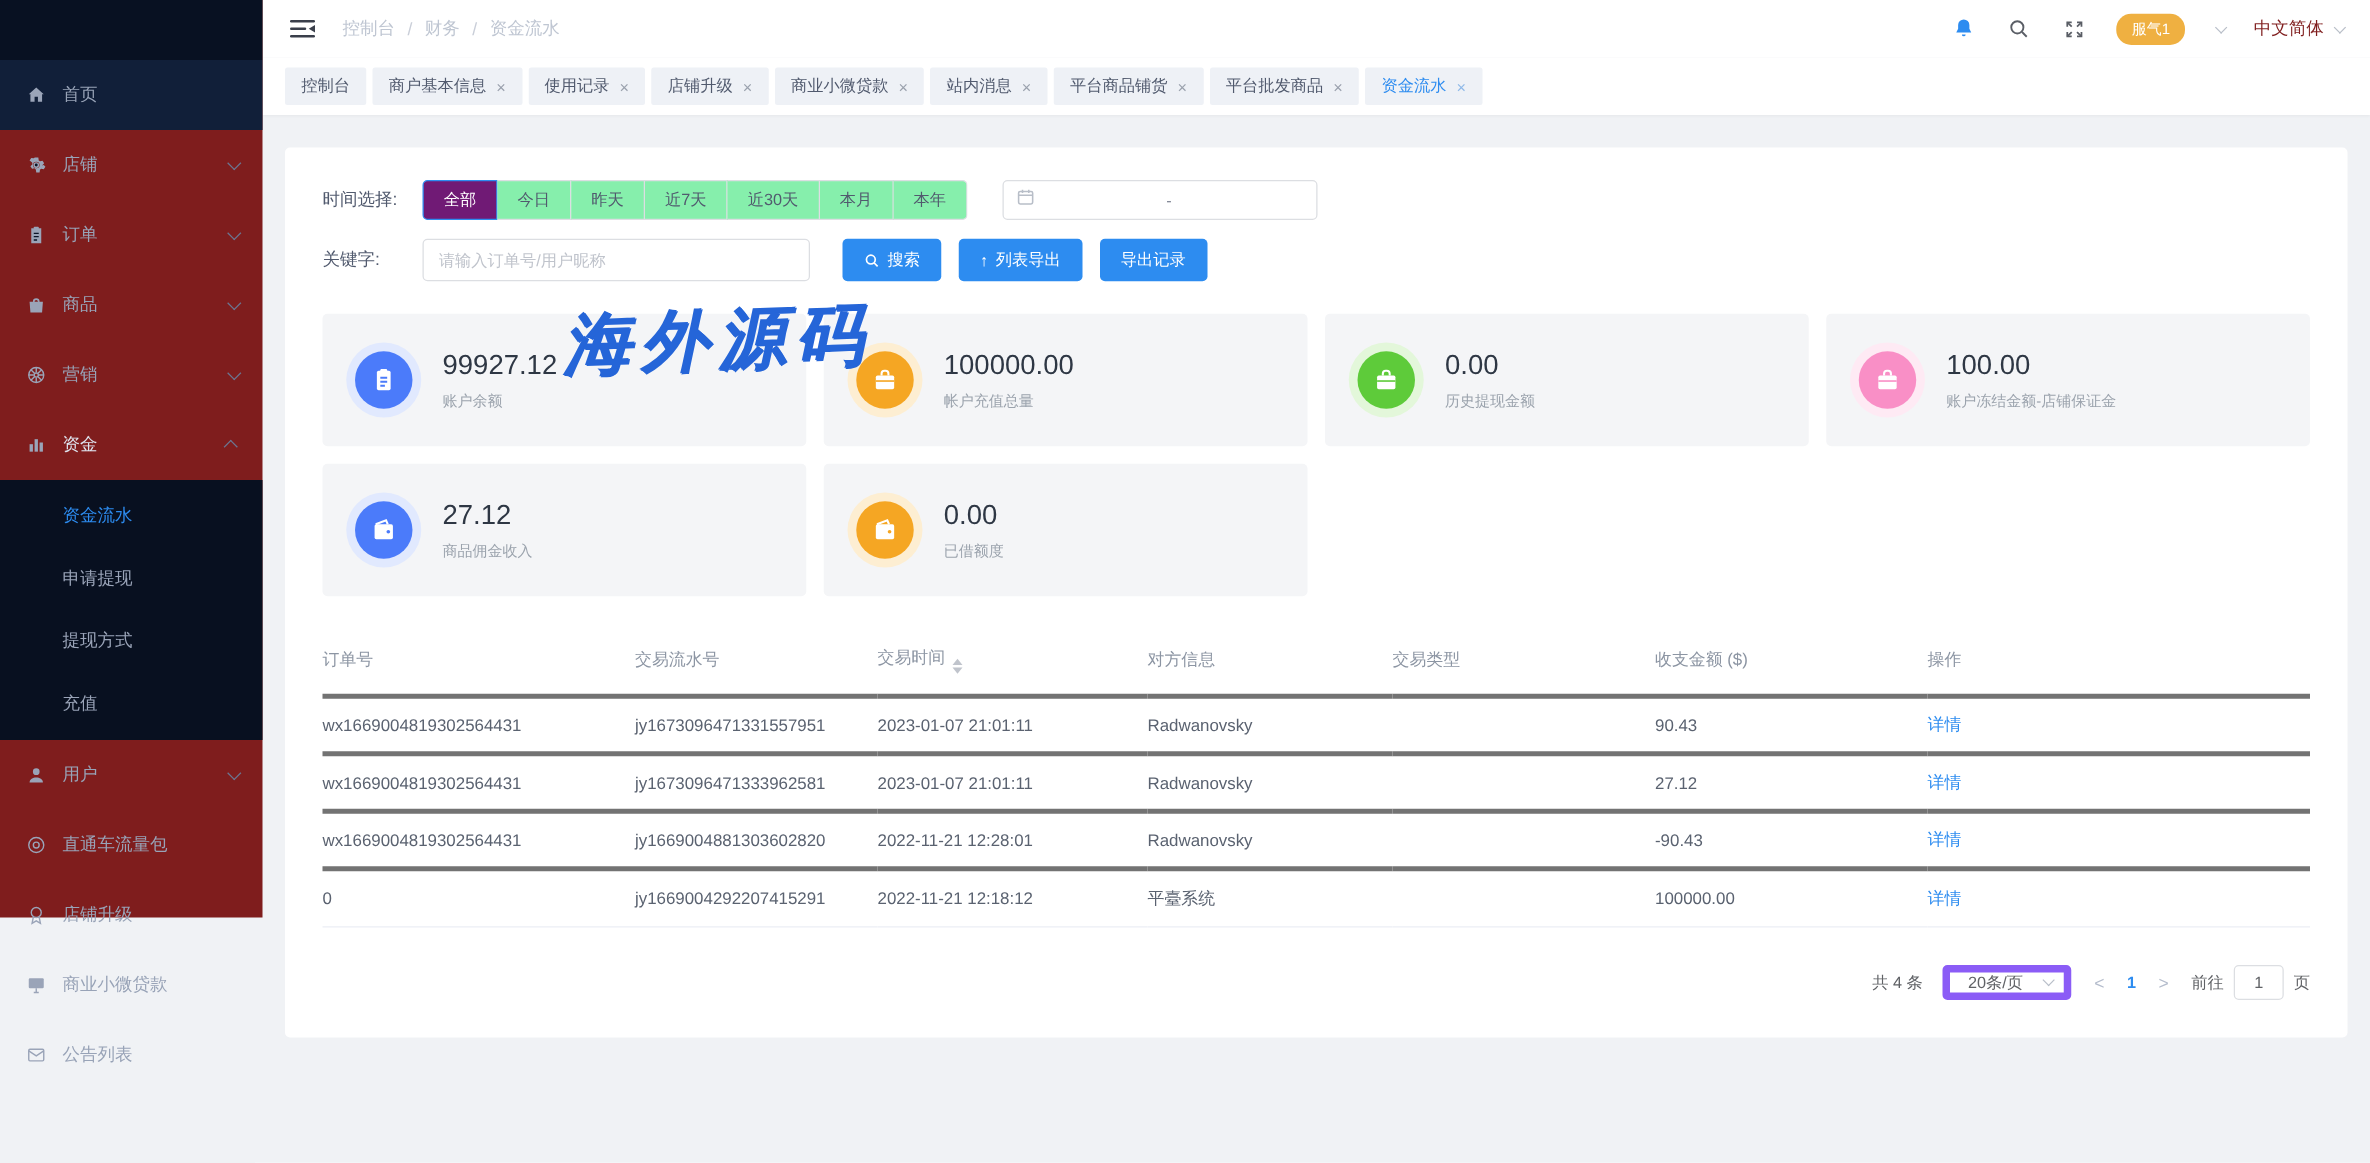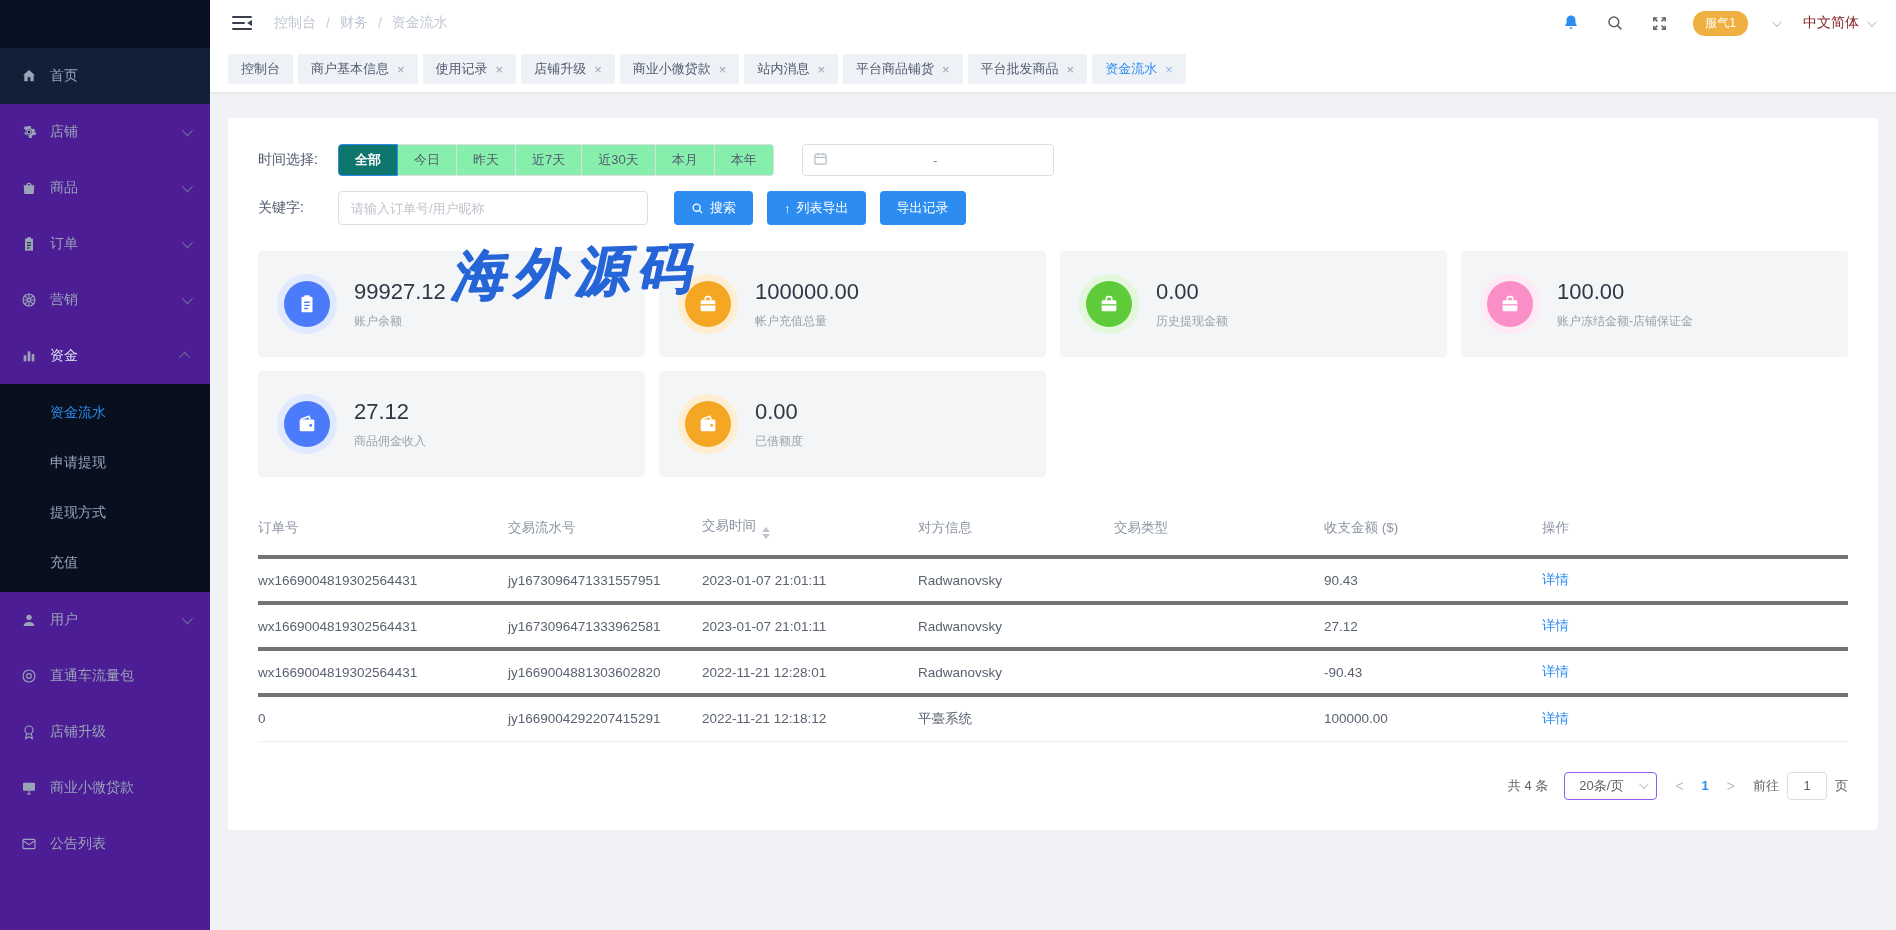--- a/index.html
+++ b/index.html
@@ -1,20 +1,20 @@
 <!DOCTYPE html>
 <html><head>
 <meta charset="utf-8">
 <style>
   * { margin:0; padding:0; box-sizing:border-box; }
   html,body { width:1896px; height:930px; overflow:hidden; background:#f0f2f5;
     font-family:"Liberation Sans","DejaVu Sans",sans-serif; }
 
   
-  .sidebar { position:fixed; left:0; top:0; width:210px; height:930px; background:#4c1d95; z-index:20; }
+  .sidebar { position:fixed; left:0; top:0; width:210px; height:734px; background:#7f1d1d; z-index:20; }
   .logo-area { height:48px; background:#081122; }
   .menu-item { height:56px; display:flex; align-items:center; padding:0 20px; gap:12px;
     color:#98a3b7; font-size:14px; cursor:pointer; }
   .menu-item.mi-home { background:#111f39; }
   .menu-item.mi-open { color:#dfe5f0; }
   .menu-item .micon { width:18px; height:18px; flex:0 0 18px; display:flex; align-items:center; justify-content:center; }
   .menu-item .micon svg { width:16px; height:16px; stroke:#9aa4b8; fill:none; stroke-width:1.7; }
   .menu-item .micon svg .fil { fill:#9aa4b8; stroke:none; }
   .chev { margin-left:auto; width:8px; height:8px; border-right:1.5px solid #6b7692; border-bottom:1.5px solid #6b7692; }
   .chev.down { transform:rotate(45deg) translateY(-2px); }
@@ -56,21 +56,21 @@
   .content { margin-left:210px; padding:26px 18px 0 18px; }
   .main-card { background:#fff; border-radius:4px; min-height:692px; padding:26px 30px 30px 30px; position:relative; }
 
   .frow { display:flex; align-items:center; }
   .flabel { font-size:14px; color:#515a6e; margin-right:14px; width:66px; }
   .btn-group { display:flex; }
   .tbtn { height:32px; padding:0 16px; border:1px solid #dcdee2; border-left-width:0; background:#86efac;
     font-size:13px; color:#515a6e; display:flex; align-items:center; cursor:pointer; }
   .tbtn:first-child { border-left-width:1px; border-radius:4px 0 0 4px; }
   .tbtn:last-child { border-radius:0 4px 4px 0; }
-  .tbtn.active { background:#0f766e; border-color:#2d8cf0; color:#fff;font-weight:bold; }
+  .tbtn.active { background:#701a75; border-color:#2d8cf0; color:#fff; }
   .date-range { margin-left:28px; width:252px; height:32px; border:1px solid #dcdee2; border-radius:4px;
     display:flex; align-items:center; padding:0 10px; color:#b8bec8; cursor:pointer; }
   .date-range .dash { flex:1; text-align:center; color:#808695; font-size:13px; }
 
   .frow2 { margin-top:15px; }
   .kw-input { width:310px; height:34px; border:1px solid #dcdee2; border-radius:4px; padding:0 12px;
     font-size:13px; color:#515a6e; outline:none; font-family:inherit; }
   .kw-input::placeholder { color:#c0c4cc; }
   .blue-btn { height:34px; background:#2d8cf0; color:#fff; border:none; border-radius:4px;
     font-size:13px; padding:0 17px; display:flex; align-items:center; gap:6px; cursor:pointer; font-family:inherit; }
@@ -107,21 +107,21 @@
   tr.trow:last-child td { border-bottom:1px solid #ebeef5; }
   .link { color:#2d8cf0; cursor:pointer; }
   .sort-carets { display:inline-flex; flex-direction:column; margin-left:6px; vertical-align:-2px; gap:2px; }
   .sort-carets i { width:0; height:0; border-left:4px solid transparent; border-right:4px solid transparent; }
   .sort-carets .cu { border-bottom:5px solid #c0c4cc; }
   .sort-carets .cd { border-top:5px solid #c0c4cc; }
 
   
   .pagination { margin-top:30px; display:flex; align-items:center; justify-content:flex-end;
     gap:16px; font-size:13px; color:#606266; }
-  .psize { border:1px solid #8b5cf6; border-radius:4px; height:28px; display:flex; align-items:center;
+  .psize { border:6px solid #8b5cf6; border-radius:4px; height:28px; display:flex; align-items:center;
     gap:16px; padding:0 10px 0 14px; color:#606266; cursor:pointer; }
   .parrow { color:#b4bccc; font-size:14px; cursor:pointer; padding:0 2px; }
   .pcur { color:#2d8cf0; font-weight:bold; cursor:pointer; }
   .goto-box { width:40px; height:28px; border:1px solid #dcdee2; border-radius:4px; text-align:center;
     font-size:13px; color:#606266; outline:none; font-family:inherit; }
   .pgap { display:flex; align-items:center; gap:8px; }
 </style>
 </head>
 <body>
 
@@ -144,36 +144,36 @@
           <circle class="hole" cx="12" cy="12" r="2.6" fill="#0b1529"></circle>
         </svg>
       </span>
     <span>店铺</span>
     <i class="chev down"></i>
   </div>
 
   <div class="menu-item">
     <span class="micon">
       <svg viewBox="0 0 24 24">
-          <path class="fil" d="M4 8h16l-1 13H5L4 8zm4 0a4 4 0 0 1 8 0h-2a2 2 0 0 0-4 0H8z"></path>
-        </svg>
-      </span>
-    <span>商品</span>
-    <i class="chev down"></i>
-  </div>
-
-  <div class="menu-item">
-    <span class="micon">
-      <svg viewBox="0 0 24 24">
           <path class="fil" d="M6 4h12v18H6z"></path>
           <rect x="9" y="2" width="6" height="4" rx="1" class="fil"></rect>
           <path d="M9 10h6M9 14h6M9 18h4" stroke="#0b1529" stroke-width="1.6"></path>
         </svg>
       </span>
     <span>订单</span>
+    <i class="chev down"></i>
+  </div>
+
+  <div class="menu-item">
+    <span class="micon">
+      <svg viewBox="0 0 24 24">
+          <path class="fil" d="M4 8h16l-1 13H5L4 8zm4 0a4 4 0 0 1 8 0h-2a2 2 0 0 0-4 0H8z"></path>
+        </svg>
+      </span>
+    <span>商品</span>
     <i class="chev down"></i>
   </div>
 
   <div class="menu-item">
     <span class="micon">
       <svg viewBox="0 0 24 24">
           <circle cx="12" cy="12" r="9"></circle>
           <circle cx="12" cy="12" r="2.5"></circle>
           <path d="M12 3v6M12 15v6M3 12h6M15 12h6M5.6 5.6l4.3 4.3M14.1 14.1l4.3 4.3M18.4 5.6l-4.3 4.3M9.9 14.1l-4.3 4.3"></path>
         </svg>

